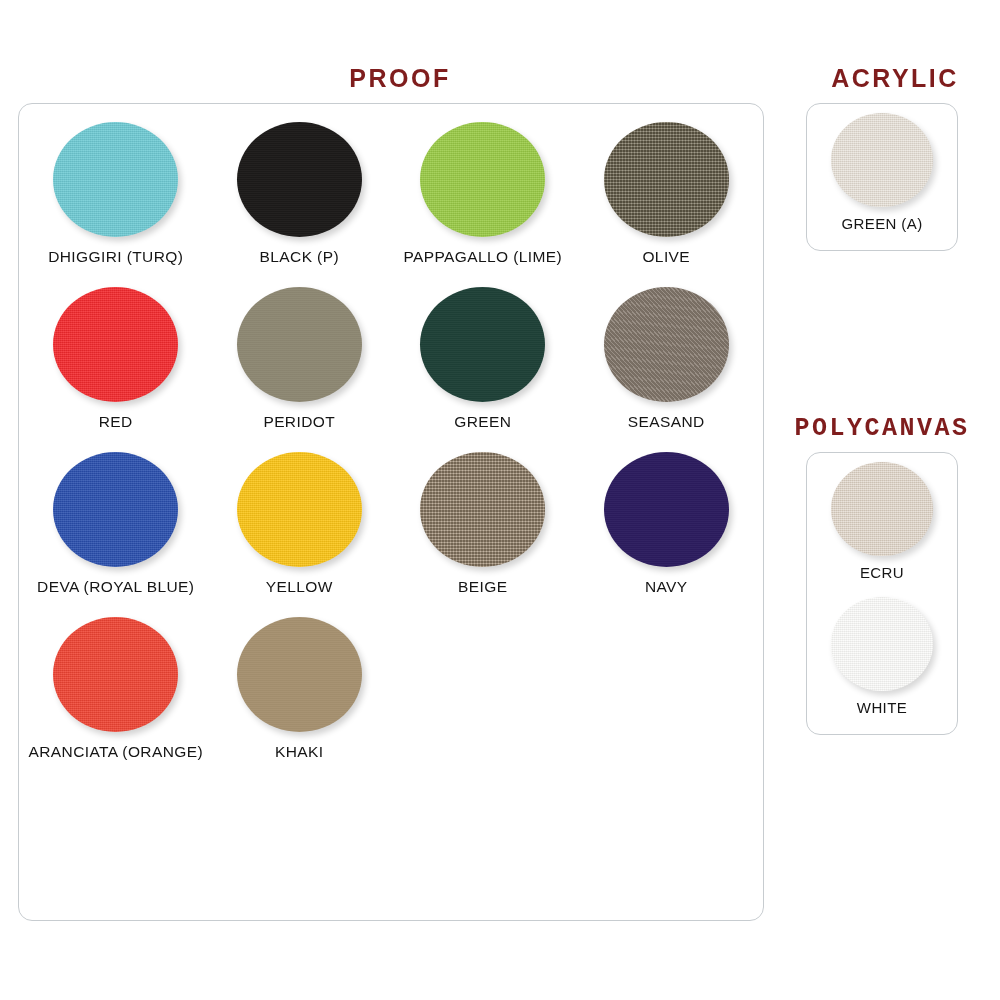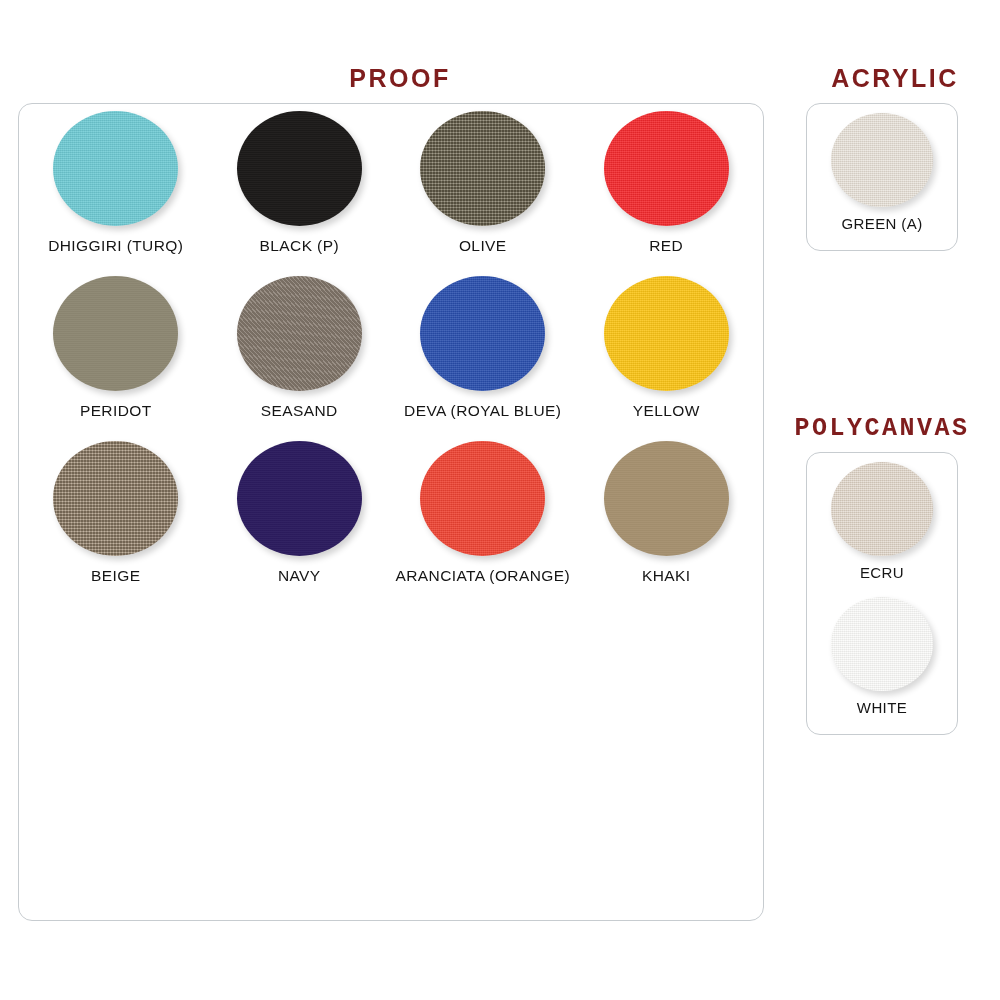--- a/index.html
+++ b/index.html
@@ -54,21 +54,21 @@
     grid-auto-rows: 165px;
     box-sizing: border-box;
     padding: 8px 6px 0 6px;
   }
 
   .swatch-cell {
     position: relative;
     display: flex;
     flex-direction: column;
     align-items: center;
-    justify-content: flex-start;
+    justify-content: center;
   }
 
   .swatch-disc {
     width: 125px;
     height: 115px;
     border-radius: 50%;
     position: relative;
     box-shadow: 3px 4px 6px rgba(0,0,0,0.18);
   }
   .swatch-disc::after {
@@ -155,31 +155,39 @@
 
   <div class="swatch-cell">
     <div class="swatch-disc" style="background-color: rgb(111, 203, 212);"></div>
     <div class="swatch-label">DHIGGIRI  (TURQ)</div>
   </div>
   <div class="swatch-cell">
     <div class="swatch-disc tex-smooth" style="background-color: rgb(28, 26, 25);"></div>
     <div class="swatch-label">BLACK (P)</div>
   </div>
   <div class="swatch-cell">
+    <div class="swatch-disc" style="background-color: rgb(154, 203, 70);"></div>
+    <div class="swatch-label">PAPPAGALLO (LIME)</div>
+  </div>
+  <div class="swatch-cell">
     <div class="swatch-disc tex-weave" style="background-color: rgb(122, 113, 89);"></div>
     <div class="swatch-label">OLIVE</div>
   </div>
 
   <div class="swatch-cell">
     <div class="swatch-disc" style="background-color: rgb(244, 42, 46);"></div>
     <div class="swatch-label">RED</div>
   </div>
   <div class="swatch-cell">
     <div class="swatch-disc tex-smooth" style="background-color: rgb(141, 135, 114);"></div>
     <div class="swatch-label">PERIDOT</div>
+  </div>
+  <div class="swatch-cell">
+    <div class="swatch-disc tex-smooth" style="background-color: rgb(30, 64, 55);"></div>
+    <div class="swatch-label">GREEN</div>
   </div>
   <div class="swatch-cell">
     <div class="swatch-disc tex-twill" style="background-color: rgb(134, 122, 110);"></div>
     <div class="swatch-label">SEASAND</div>
   </div>
 
   <div class="swatch-cell">
     <div class="swatch-disc" style="background-color: rgb(42, 79, 174);"></div>
     <div class="swatch-label">DEVA (ROYAL BLUE)</div>
   </div>

